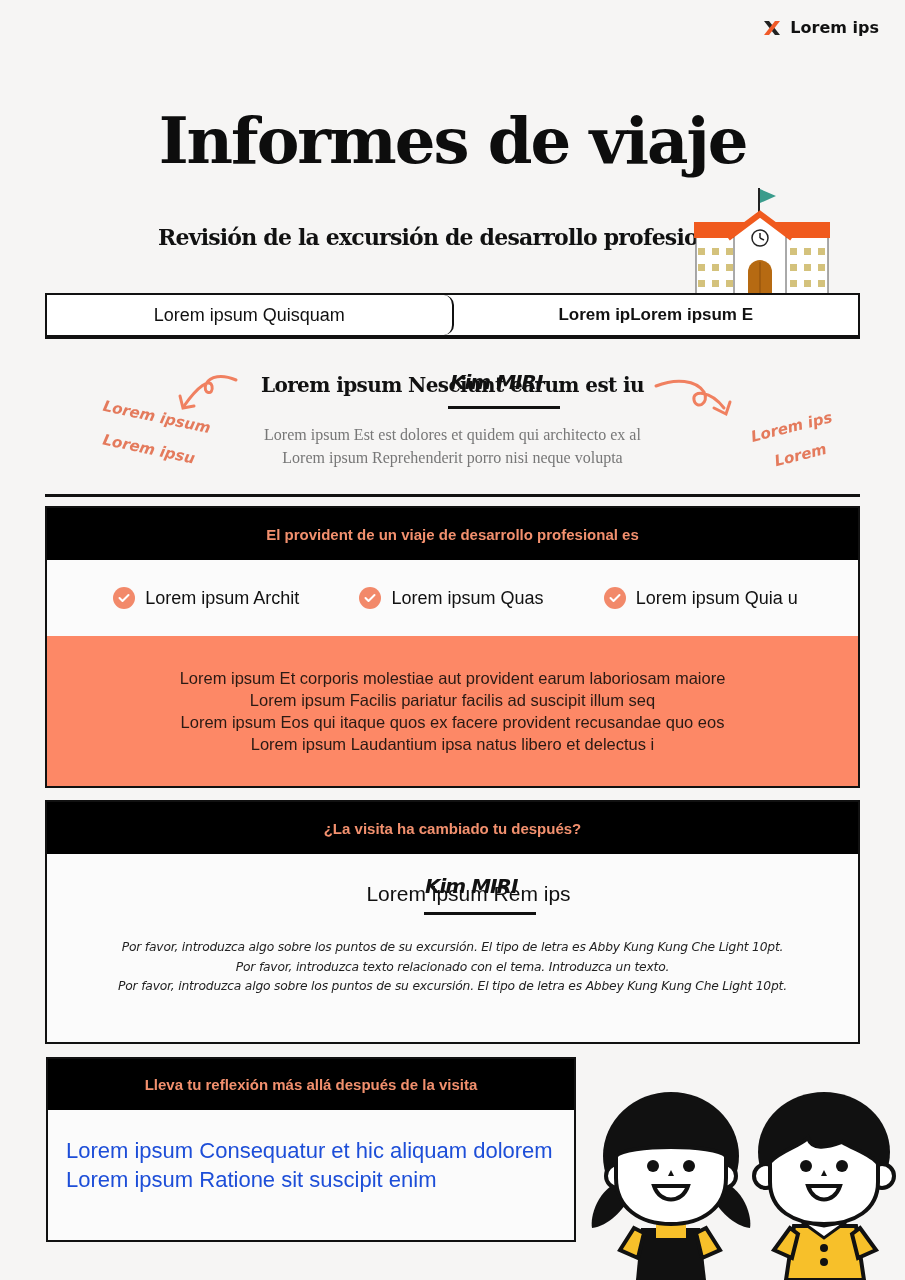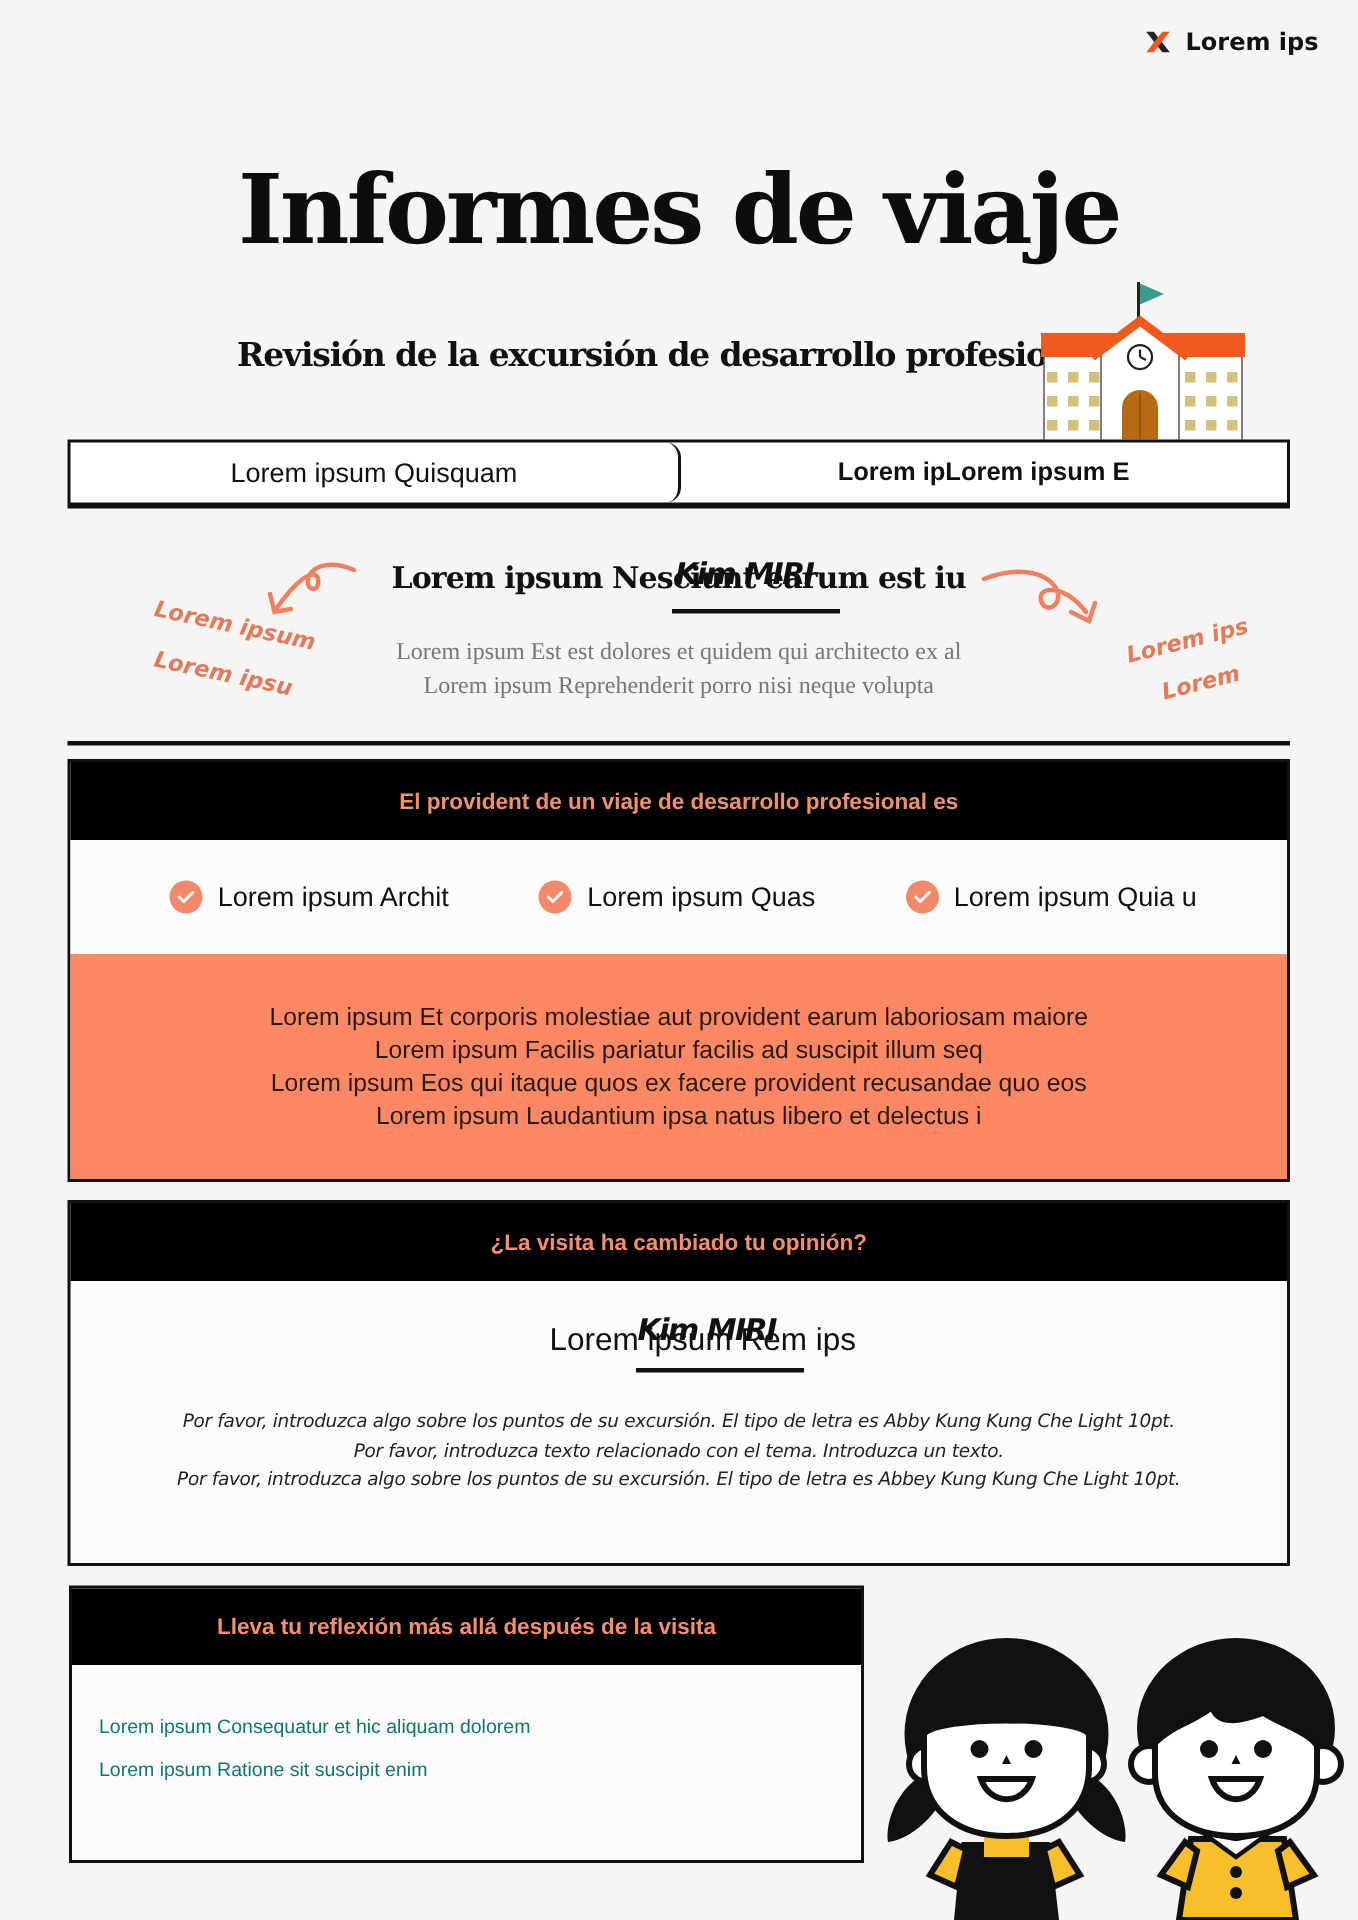--- a/index.html
+++ b/index.html
@@ -105,21 +105,21 @@
   .opinion-text {
     position: absolute; top: 136px; left: 0; width: 100%; text-align: center;
     font-family: "DejaVu Sans", sans-serif; font-style: italic; font-size: 12.3px;
     line-height: 19.5px; color: #222; letter-spacing: -0.2px;
   }
 
   
   .reflection { top: 1057px; left: 46px; width: 530px; height: 185px; border: 2px solid #111; background: #fbfbfb; }
   .reflection .box-header { height: 51px; }
   .reflection ul { list-style: none; padding: 26px 0 0 18px; }
-  .reflection li { font-size: 13px; line-height: 29px; color: #0f766e; }
+  .reflection li { font-size: 22px; line-height: 29px; color: #1d4ed8; }
 
   .kids { top: 1078px; left: 586px; }
 </style>
 </head>
 <body>
 
 <div class="abs brand">
   <svg width="16" height="14" viewBox="0 0 16 14">
     <polygon points="0,0 5,0 16,14 11,14" fill="#222"></polygon>
     <polygon points="11,0 16,0 5,14 0,14" fill="#f05a28"></polygon>
@@ -224,21 +224,21 @@
   </div>
   <div class="orange-panel">
     <div>Lorem ipsum Et corporis molestiae aut provident earum laboriosam maiore</div>
     <div>Lorem ipsum Facilis pariatur facilis ad suscipit illum seq</div>
     <div>Lorem ipsum Eos qui itaque quos ex facere provident recusandae quo eos</div>
     <div>Lorem ipsum Laudantium ipsa natus libero et delectus i</div>
   </div>
 </div>
 
 <div class="abs box opinion">
-  <div class="box-header">¿La visita ha cambiado tu opinión?</div>
+  <div class="box-header">¿La visita ha cambiado tu después?</div>
   <div class="opinion-heading">Lorem ipsum Rem ips</div>
   <div class="overlay-name name2">Kim MIRI</div>
   <div class="underline2"></div>
   <div class="opinion-text">
     <div>Por favor, introduzca algo sobre los puntos de su excursión. El tipo de letra es Abby Kung Kung Che Light 10pt.</div>
     <div>Por favor, introduzca texto relacionado con el tema. Introduzca un texto.</div>
     <div>Por favor, introduzca algo sobre los puntos de su excursión. El tipo de letra es Abbey Kung Kung Che Light 10pt.</div>
   </div>
 </div>
 

